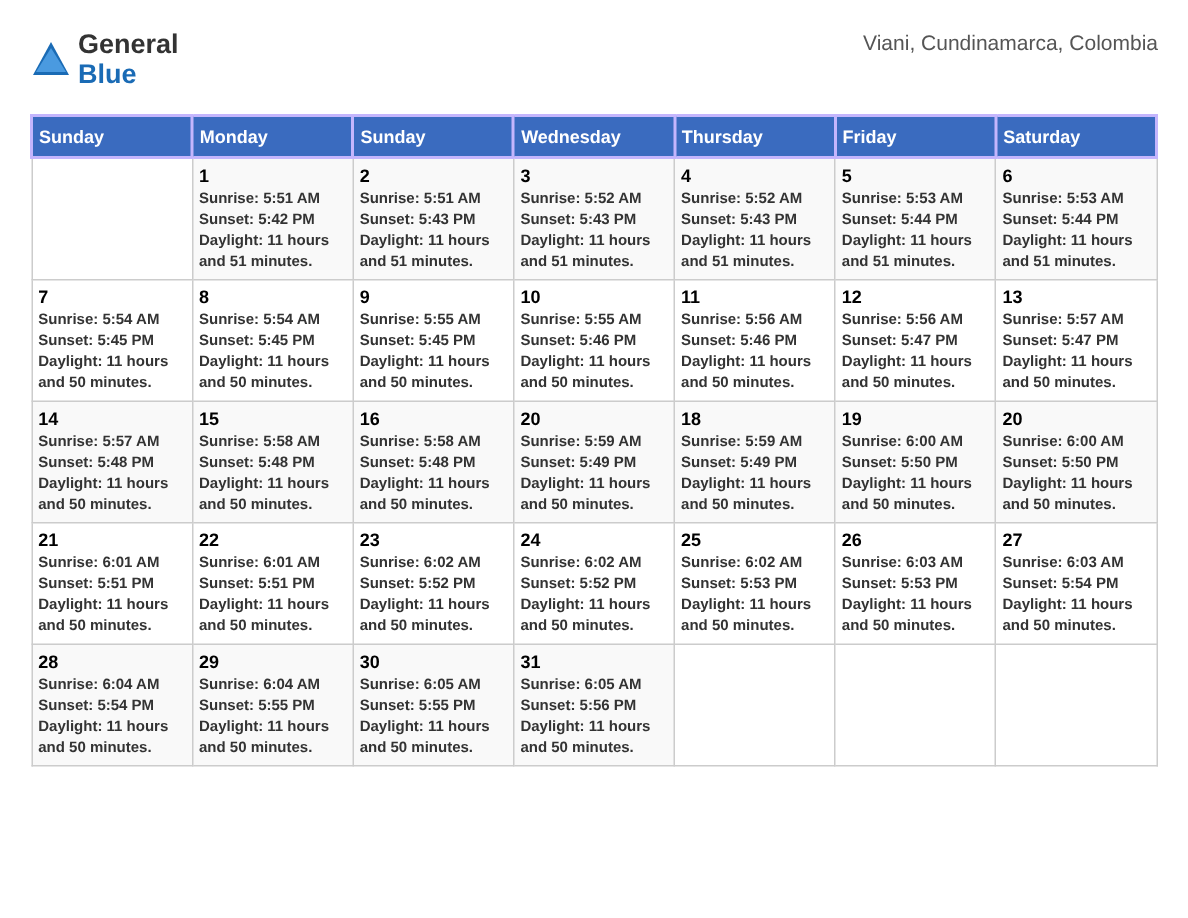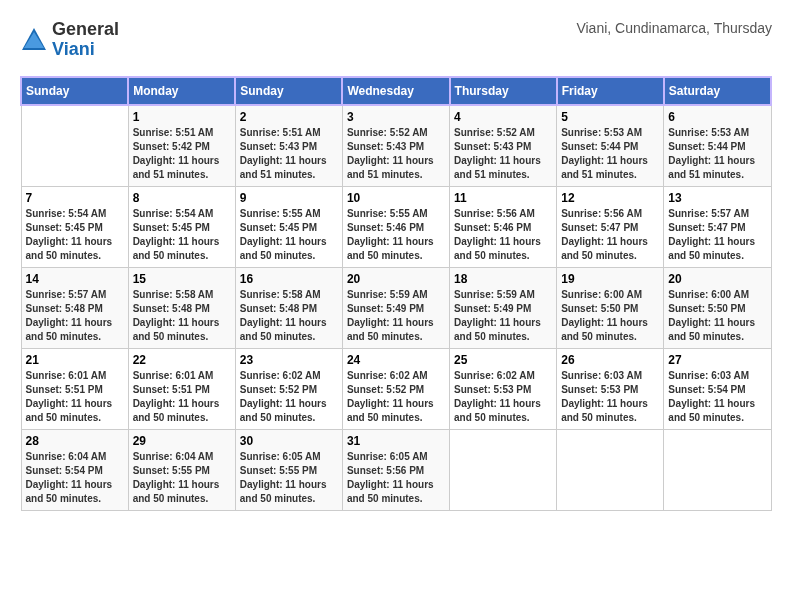--- a/index.html
+++ b/index.html
@@ -89,25 +89,25 @@
 <body>
 
 <div class="header">
   <div class="logo">
     <svg class="logo-icon" viewBox="0 0 28 28">
       <polygon points="14,2 26,24 2,24" fill="#1a6bb5"></polygon>
       <polygon points="14,6 24,22 4,22" fill="#4a9ae0"></polygon>
     </svg>
     <div class="logo-text">
       <span class="logo-general">General</span><br>
-      <span class="logo-blue">Viani</span>
+      <span class="logo-blue">Blue</span>
     </div>
   </div>
   <div class="title-block">
-    <div class="calendar-subtitle">Viani, Cundinamarca, Thursday</div>
+    <div class="calendar-subtitle">Viani, Cundinamarca, Colombia</div>
   </div>
 </div>
 
 <table>
   <thead>
     <tr>
     <th>Sunday</th>
         <th>Monday</th>
         <th>Sunday</th>
         <th>Wednesday</th>

